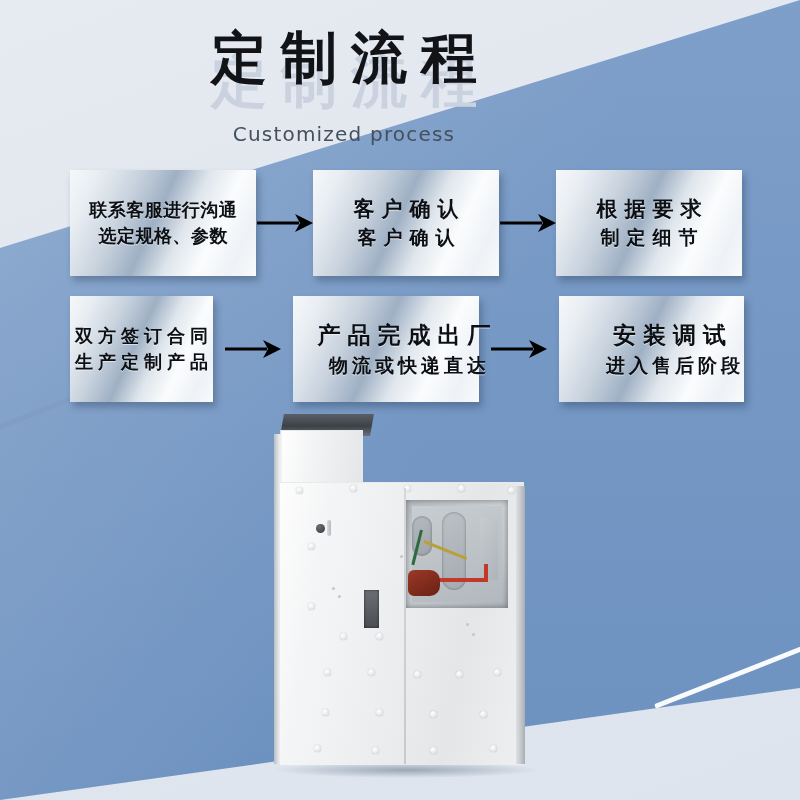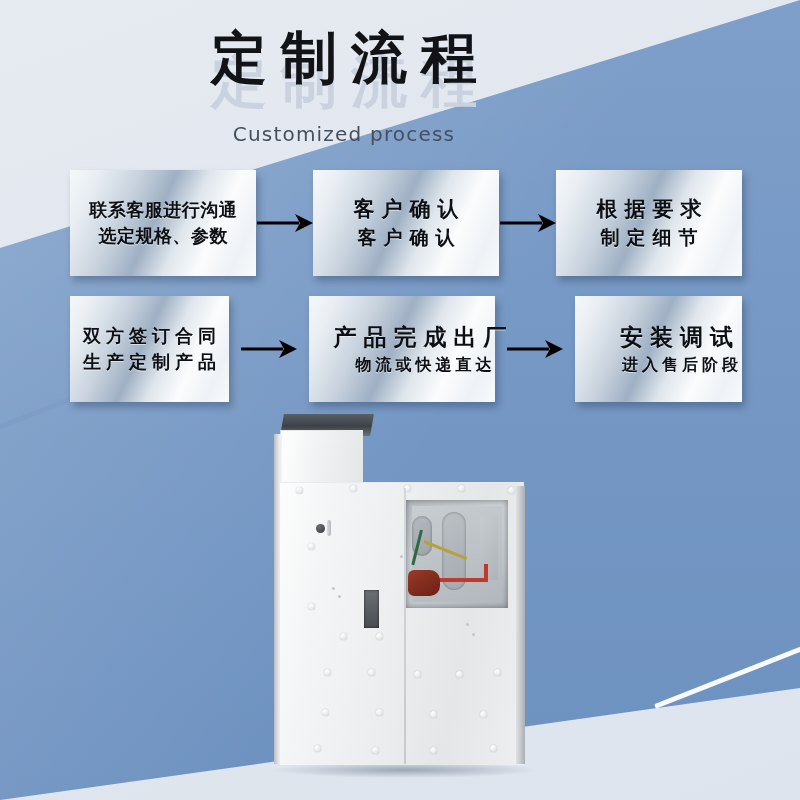--- a/index.html
+++ b/index.html
@@ -88,21 +88,21 @@
     text-align:center;line-height:1.42;
     color:#0c0f14;font-weight:bold;
     text-shadow:0 1px 0 rgba(255,255,255,.55);
   }
   .l1,.l2{display:block;white-space:nowrap;}
   .w6  .l1,.w6  .l2{font-size:18px;letter-spacing:5px;text-indent:5px;}
   .w7  .l1,.w7  .l2{font-size:18px;letter-spacing:0.5px;text-indent:0.5px;}
   .w4  .l1{font-size:21px;letter-spacing:7px;text-indent:7px;}
   .w4  .l2{font-size:19px;letter-spacing:7px;text-indent:7px;}
   .mix .l1{font-size:23px;letter-spacing:7px;text-indent:7px;margin-left:36px;}
-  .mix .l2{font-size:16px;letter-spacing:4px;text-indent:4px;margin-left:43px;}
+  .mix .l2{font-size:19px;letter-spacing:4px;text-indent:4px;margin-left:43px;}
 
   
   .arrow{
     width:56px;height:26px;flex:0 0 56px;
     display:flex;align-items:center;justify-content:center;
   }
   .arrow svg{display:block;}
 
   
   .product{

